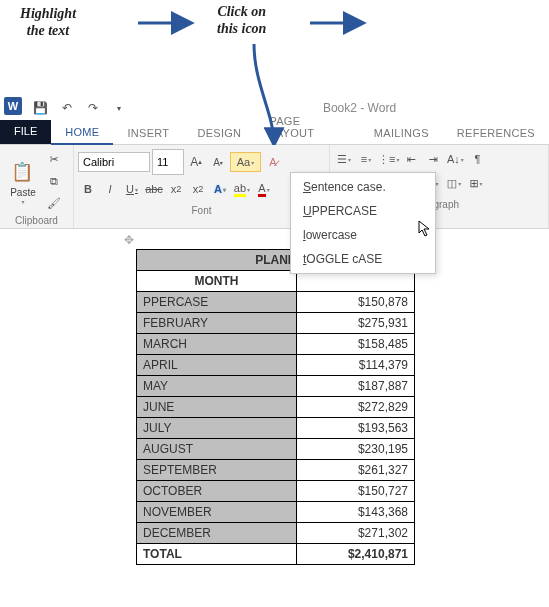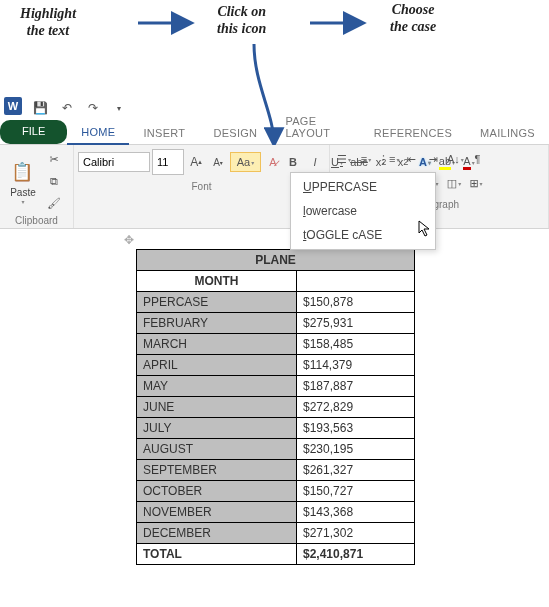--- a/index.html
+++ b/index.html
@@ -13,21 +13,21 @@
   
   
   .titlebar { height: 26px; background: #fff; display: flex; align-items: center; }
   .titlebar-icon { width: 22px; height: 22px; margin-left: 4px; }
   .word-logo { width: 18px; height: 18px; background: #2b579a; color: #fff; display: flex; align-items: center; justify-content: center; font-weight: bold; font-size: 11px; border-radius: 2px; }
   .qat-btn { width: 22px; height: 22px; display: flex; align-items: center; justify-content: center; color: #555; margin-left: 4px; }
   .window-title { color: #888; font-size: 12px; flex: 1; text-align: center; margin-left: 40px; }
   
   
   .tabs { display: flex; align-items: flex-end; border-bottom: 1px solid #d4d4d4; font-size: 11px; height: 24px; }
-  .tab-file { background: #14532d; color: #fff; padding: 5px 22px; height: 24px; border-radius: 10px; }
+  .tab-file { background: #0f172a; color: #fff; padding: 5px 14px; height: 24px; }
   .tab { padding: 5px 14px; color: #777; letter-spacing: 0.3px; }
   .tab.active { color: #2b579a; border-bottom: 2px solid #2b579a; margin-bottom: -1px; }
   
   
   .ribbon { display: flex; border-bottom: 1px solid #d4d4d4; background: #f3f3f3; height: 84px; position: relative; }
   .rgroup { border-right: 1px solid #e0e0e0; padding: 4px 4px 0; display: flex; flex-direction: column; }
   .rgroup-body { display: flex; gap: 2px; flex: 1; }
   .rgroup-label { color: #777; font-size: 10px; text-align: center; padding: 2px 0 3px; }
   .rcol { display: flex; flex-direction: column; gap: 2px; }
   .rbtn { min-width: 20px; height: 20px; display: flex; align-items: center; justify-content: center; color: #555; font-size: 11px; }
@@ -49,21 +49,21 @@
   
   
   .doc-area { padding: 20px 0 0; position: relative; }
   .anchor { position: absolute; left: 124px; top: 4px; color: #aaa; font-size: 12px; }
   .tbl { margin-left: 136px; border-collapse: collapse; border: 1px solid #000; }
   .tbl td, .tbl th { border: 1px solid #000; padding: 2px 6px; font-size: 12px; height: 21px; }
   .tbl-hdr { background: #bfbfbf; font-weight: bold; text-align: center; font-size: 14px; }
   .tbl-sub1 { background: #fff; font-weight: bold; text-align: center; width: 160px; }
   .tbl-sub2 { background: #fff; font-weight: bold; text-align: center; width: 118px; }
   .month-cell { background: #bfbfbf; }
-  .val-cell { }
+  .val-cell { text-align: right; }
   .total-row td { font-weight: bold; }
 </style>
 </head>
 <body>
 
 <div class="annotation-area">
   <div class="anno-text" style="left:20px; top:6px;">Highlight<br>the text</div>
   <div class="arrow-right" style="left:138px; top:16px;">
     <svg width="60" height="14">
         <defs>
@@ -73,51 +73,51 @@
         </defs>
         <line x1="0" y1="7" x2="52" y2="7" stroke="#2b579a" stroke-width="3" marker-end="url(#ah1)"></line>
       </svg>
   </div>
   <div class="anno-text" style="left:217px; top:4px;">Click on<br>this icon</div>
   <div class="arrow-right" style="left:310px; top:16px;">
     <svg width="60" height="14">
         <line x1="0" y1="7" x2="52" y2="7" stroke="#2b579a" stroke-width="3" marker-end="url(#ah1)"></line>
       </svg>
   </div>
-  <div class="anno-text" style="left:390px; top:2px;">Choose<br>the case</div>
   <div style="position:absolute; left:246px; top:44px;">
     <svg width="40" height="108" style="overflow:visible">
         <defs>
           <marker id="ah2" viewBox="0 0 10 10" refX="8" refY="5" markerWidth="7" markerHeight="7" orient="auto">
             <path d="M0,0 L10,5 L0,10 z" fill="#2b579a"></path>
           </marker>
         </defs>
         <path d="M8,0 C8,40 28,70 28,100" stroke="#2b579a" stroke-width="3" fill="none" marker-end="url(#ah2)"></path>
       </svg>
   </div>
 </div>
 
 <div class="titlebar">
   <div class="titlebar-icon">
       <div class="word-logo">W</div>
     </div>
   <div class="qat-btn">💾</div>
   <div class="qat-btn">↶</div>
   <div class="qat-btn">↷</div>
   <div class="qat-btn" style="font-size:8px;">▾</div>
+  <div class="window-title">Book2 - Word</div>
 </div>
 
 <div class="tabs">
   <div class="tab-file">FILE</div>
   <div class="tab active">HOME</div>
   <div class="tab">INSERT</div>
   <div class="tab">DESIGN</div>
   <div class="tab">PAGE LAYOUT</div>
+  <div class="tab">MAILINGS</div>
   <div class="tab">REFERENCES</div>
-  <div class="tab">MAILINGS</div>
 </div>
 
 <div class="ribbon">
 
   <div class="rgroup" style="width:74px;">
     <div class="rgroup-body">
       <div class="paste-big">
         <div class="paste-icon">📋</div>
         <div class="paste-lbl">Paste</div>
         <div style="font-size:6px;color:#888;">▾</div>
@@ -125,21 +125,21 @@
       <div class="rcol">
         <div class="rbtn">✂</div>
         <div class="rbtn">⧉</div>
         <div class="rbtn">🖌</div>
       </div>
     </div>
     <div class="rgroup-label">Clipboard</div>
   </div>
 
   <div class="rgroup" style="flex:0 0 auto; width:256px;">
-    <div style="display:flex; flex-direction:row;">
+    <div style="display:flex; flex-direction:column;">
       <div class="font-row">
         <input class="font-input" value="Calibri" style="">
         <input class="size-input" value="11" style="">
         <div class="rbtn" style="font-size:12px;">A<sup style="font-size:7px;">▴</sup></div>
         <div class="rbtn" style="font-size:10px;">A<sup style="font-size:6px;">▾</sup></div>
         <div class="rbtn drop hot" style="width:31px;">Aa</div>
         <div class="rbtn" style="color:#d07070;">A̷</div>
       </div>
       <div class="font-row">
         <div class="rbtn" style="font-weight:bold;">B</div>
@@ -178,20 +178,21 @@
         <div class="rbtn">≡</div>
         <div class="rbtn drop">⇅</div>
         <div class="rbtn drop">◫</div>
         <div class="rbtn drop">⊞</div>
       </div>
     </div>
     <div class="rgroup-label">aragraph</div>
   </div>
 
   <div class="dropdown">
+    <div class="dd-item"><span class="ul">S</span><span>entence case.</span></div>
     <div class="dd-item"><span class="ul">U</span>PPERCASE</div>
     <div class="dd-item"><span class="ul">l</span>owercase</div>
     <div class="dd-item"><span class="ul">t</span>OGGLE cASE</div>
   </div>
   <div class="cursor-icon">
     <svg width="16" height="18">
         <path d="M1,1 L1,13 L4,10 L7,16 L9,15 L6,9 L11,9 Z" fill="#fff" stroke="#000" stroke-width="1"></path>
       </svg>
   </div>
 </div>

